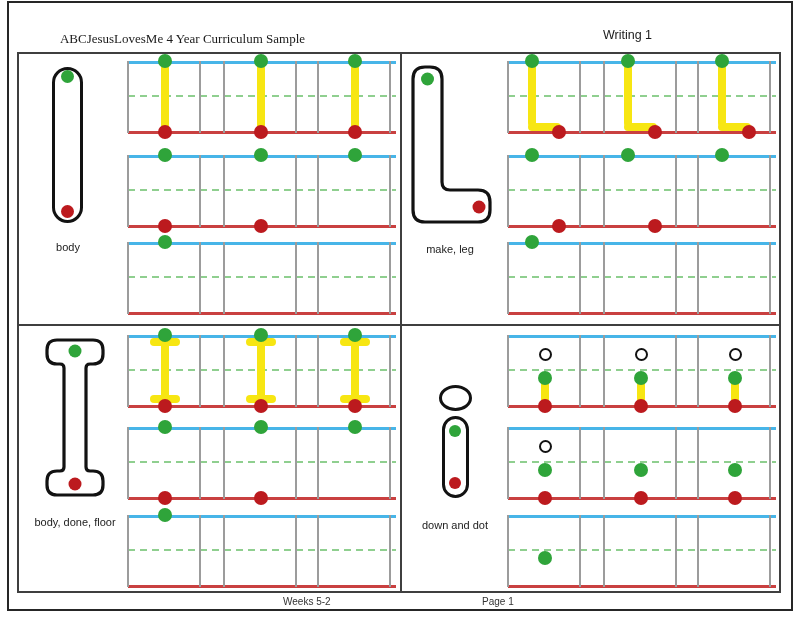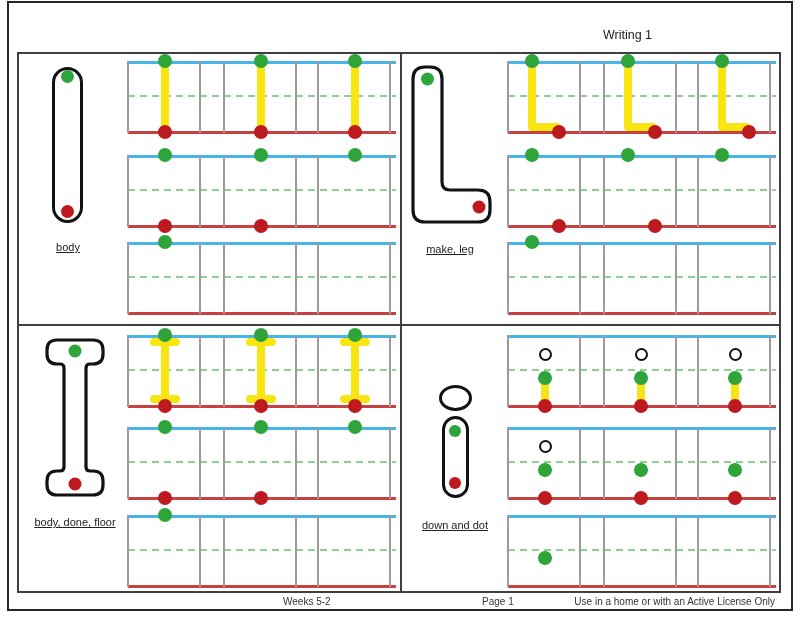--- a/index.html
+++ b/index.html
@@ -20,21 +20,21 @@
   .fig-capsule{position:absolute;left:52px;top:67px;width:31px;height:156px;
                border:3.2px solid #121212;border-radius:16px;box-sizing:border-box;background:#fff;}
   .fig-oval{position:absolute;left:439px;top:385px;width:33px;height:26px;
             border:3px solid #121212;border-radius:50%;box-sizing:border-box;background:#fff;}
   .fig-capsule-i{position:absolute;left:442px;top:416px;width:27px;height:82px;
                  border:3px solid #121212;border-radius:14px;box-sizing:border-box;background:#fff;}
   .fig-svg{position:absolute;}
   .fdot{position:absolute;width:13px;height:13px;border-radius:50%;}
   .fdot.g{background:var(--start-dot);}
   .fdot.r{background:var(--end-dot);}
-  .flabel{position:absolute;text-align:center;font-size:11px;color:#222;text-decoration:underline;}
+  .flabel{position:absolute;text-align:center;font-size:11px;color:#222;}
   .rhyme{position:absolute;left:14px;top:267px;width:110px;text-align:center;
          font-size:10px;line-height:12.5px;color:#222;}
   .rhyme span{display:block;}
   
   .prow{position:absolute;width:268px;height:72px;}
   .line-top{position:absolute;left:0;right:0;top:0;height:2.5px;background:var(--guide-top);}
   .line-mid{position:absolute;left:0;right:0;top:34px;height:2px;
             background:repeating-linear-gradient(90deg,var(--guide-mid) 0 7px,transparent 7px 12px);}
   .line-bottom{position:absolute;left:0;right:0;top:70px;height:2.5px;background:var(--guide-bottom);}
   .pcell{position:absolute;top:0;width:70px;height:72px;box-sizing:content-box;
@@ -48,20 +48,21 @@
          border-radius:50%;background:#fff;box-sizing:border-box;}
   
   .foot{position:absolute;top:596px;font-size:10px;color:#333;}
 </style>
 </head>
 <body>
 
 <div class="page">
   <div class="page-border"></div>
 
+  <div class="title title-left">ABCJesusLovesMe 4 Year Curriculum Sample</div>
   <div class="title title-right">Writing 1</div>
 
   <div class="grid">
     <div class="vdiv"></div>
     <div class="hdiv"></div>
   </div>
 
   <section class="quadrant">
     <div class="fig-capsule"></div>
     <span class="fdot g" style="left:61px;top:70px"></span>
@@ -288,14 +289,13 @@
         <div class="pcell" style="left: 0px;">
           <div class="dot start" style="left: 29px; top: 36px;"></div>
         </div>
         <div class="pcell" style="left: 96px;"></div>
         <div class="pcell" style="left: 190px;"></div>
       </div>
     </section>
 
   <div class="foot" style="left:283px">Weeks 5-2</div>
   <div class="foot" style="left:482px">Page 1</div>
-  <div class="foot" style="right:25px">Use in a home or with an Active License Only</div>
 </div>
 
 </body></html>

